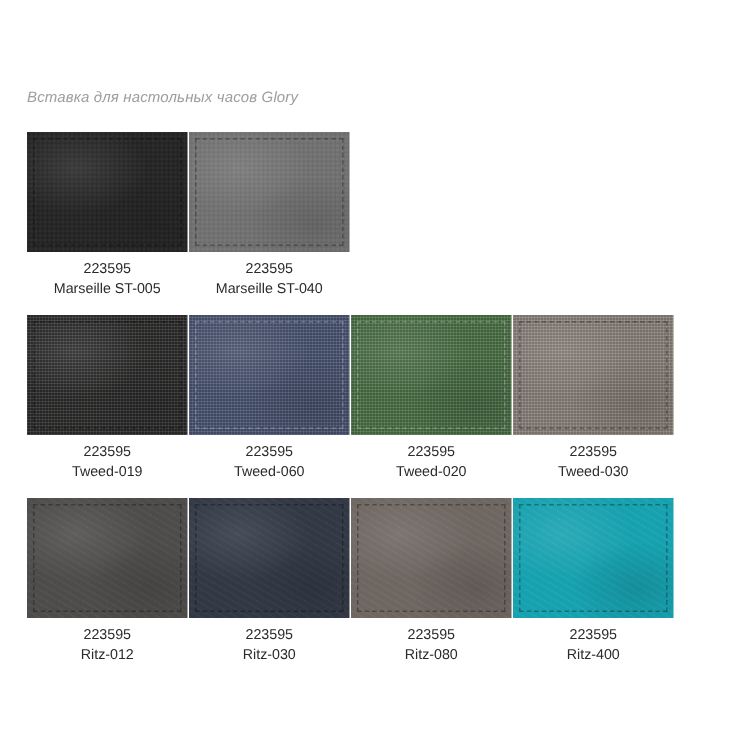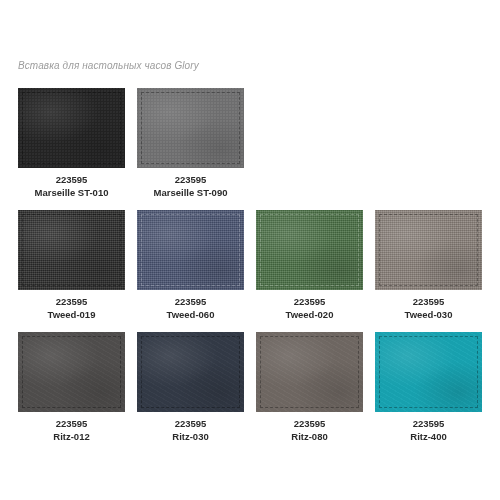--- a/index.html
+++ b/index.html
@@ -30,23 +30,22 @@
     white-space: nowrap;
   }
   .grid {
     position: absolute;
     left: 18px;
     top: 88px;
     width: 468px;
   }
   .row {
     display: flex;
-    gap: 12px;
+    gap: 1px;
     margin-bottom: 11px;
-    font-weight: bold;
   }
   .cell {
     width: 107px;
     display: flex;
     flex-direction: column;
     align-items: center;
   }
   .swatch {
     position: relative;
     width: 107px;
@@ -133,32 +132,32 @@
   <div class="grid">
       <div class="row">
         <div class="cell">
           <div class="swatch tex-leather" style="background: rgb(38, 38, 39);">
             <div class="grain"></div>
             <div class="sheen"></div>
             <div class="stitch"></div>
           </div>
           <div class="label">
             <span class="code">223595</span>
-            <span class="name">Marseille ST-010</span>
+            <span class="name">Marseille ST-005</span>
           </div>
         </div>
         <div class="cell">
           <div class="swatch tex-leather" style="background: rgb(119, 119, 120);">
             <div class="grain"></div>
             <div class="sheen"></div>
             <div class="stitch"></div>
           </div>
           <div class="label">
             <span class="code">223595</span>
-            <span class="name">Marseille ST-090</span>
+            <span class="name">Marseille ST-040</span>
           </div>
         </div>
       </div>
       <div class="row">
         <div class="cell">
           <div class="swatch tex-tweed" style="background: rgb(44, 44, 43);">
             <div class="grain"></div>
             <div class="sheen"></div>
             <div class="stitch"></div>
           </div>

